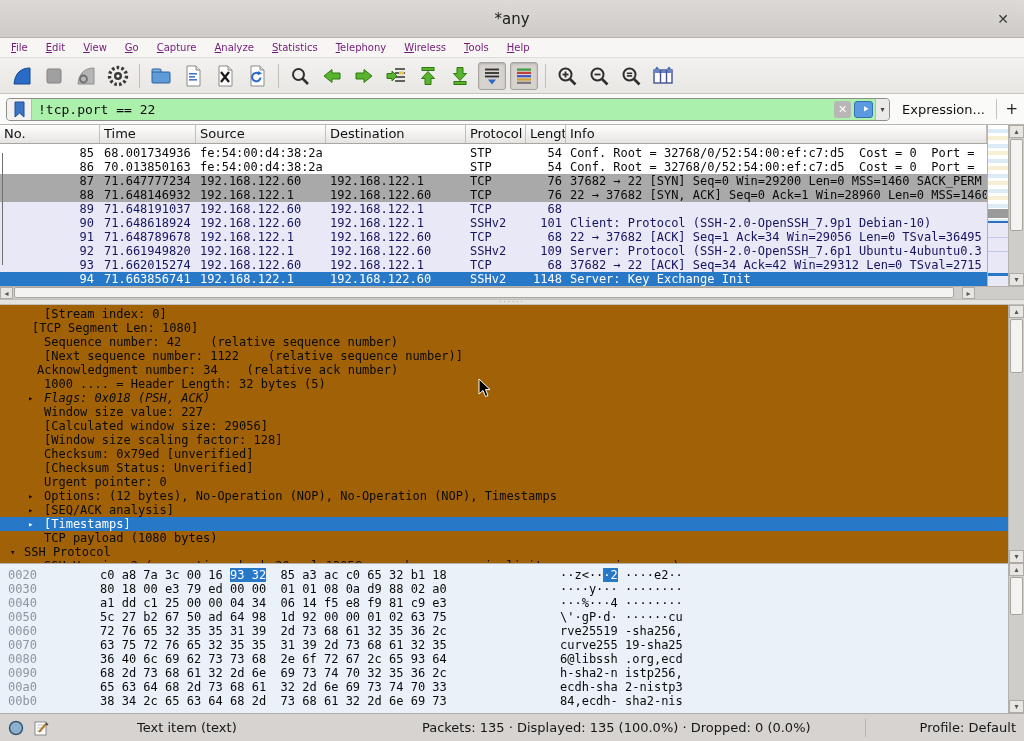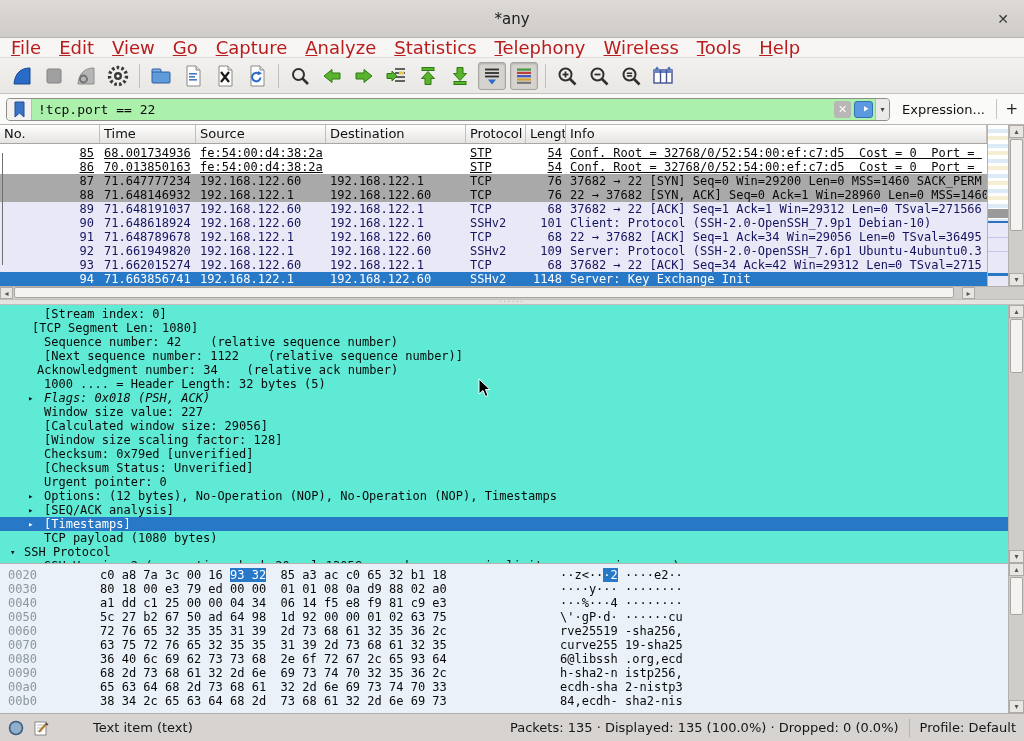--- a/index.html
+++ b/index.html
@@ -10,21 +10,21 @@
   .titlebar { position:absolute; left:0; top:0; width:1024px; height:38px;
     background:linear-gradient(#dcd9d6,#cfccc8); border-bottom:1px solid #b7b4b0;
     display:flex; align-items:center; justify-content:center; }
   .titlebar .title { font-size:15px; color:#1c1c1c; }
   .titlebar .close { position:absolute; right:12px; top:10px; width:18px; height:18px;
     font-size:14px; color:#3a3a3a; text-align:center; line-height:18px; cursor:default; }
 
   
   .menubar { position:absolute; left:0; top:38px; width:1024px; height:20px;
     background:#f7f6f5; border-bottom:1px solid #e0deda; display:flex; align-items:stretch; padding-left:2px; }
-  .menu-item { padding:0 9px; line-height:20px; font-size:18px; color:#b91c1c; }
+  .menu-item { padding:0 9px; line-height:20px; font-size:10px; color:#701a75; }
   .menu-item::first-letter { text-decoration:underline; }
 
   
   .toolbar { position:absolute; left:0; top:58px; width:1024px; height:36px;
     background:linear-gradient(#f2f1ef,#e9e7e4); border-bottom:1px solid #c6c3bf;
     display:flex; align-items:center; padding-left:6px; }
   .tb-btn { width:28px; height:28px; margin:0 2px; display:flex; align-items:center; justify-content:center;
     border:1px solid transparent; border-radius:3px; background:transparent; }
   .tb-btn.pressed { background:#d6d3cf; border:1px solid #a8a5a1; box-shadow:inset 0 1px 2px rgba(0,0,0,.2); }
   .tb-sep { width:1px; height:24px; background:#c2bfbb; margin:0 5px; }
@@ -55,21 +55,21 @@
     background:linear-gradient(#ffffff,#e6e4e1); border-bottom:1px solid #a9a6a2; }
   .pl-hcell { border-right:1px solid #c3c0bc; padding:0 0 0 4px; font-size:13px; line-height:18px;
     color:#111; overflow:hidden; white-space:nowrap; }
   .pl-rows { position:absolute; left:0; top:21px; width:987px; height:140px; background:#fff; }
   .pl-row { display:grid; grid-template-columns:100px 96px 130px 140px 60px 40px 1fr; height:14px;
     font-family:"DejaVu Sans Mono","Liberation Mono",monospace; font-size:12px; line-height:14px;
     white-space:pre; overflow:hidden; }
   .pl-cell { overflow:hidden; padding-left:4px; }
   .pl-cell.no { text-align:right; padding-right:6px; }
   .pl-cell.len { text-align:right; padding-right:4px; }
-  .row-white { background:#ffffff; color:#0a0a0a;text-decoration:underline; }
+  .row-white { background:#ffffff; color:#0a0a0a; }
   .row-gray { background:#a9a9a9; color:#0a0a0a; }
   .row-lav { background:#e9e8f6; color:#14145f; }
   .row-sel { background:#2878c8; color:#ffffff; }
   .conv-line { position:absolute; left:2px; top:28px; width:1px; height:112px; background:#6f6f6f; }
 
   
   .minimap { position:absolute; left:987px; top:0; width:21px; height:161px; border-left:1px solid #b5b2ae;
     background:repeating-linear-gradient(to bottom,#ffffff 0 4px,#ddebf7 4px 8px,#ffffff 8px 11px,#f6efd4 11px 15px); }
   .mm-gray { position:absolute; left:0; top:84px; width:100%; height:9px; background:#9a9a9a; }
   .mm-line1 { position:absolute; left:0; top:96px; width:100%; height:2px; background:#2d6fc0; }
@@ -83,40 +83,40 @@
   .sc-btn { position:absolute; background:#e8e6e3; border:1px solid #aeaba7; color:#555;
     font-size:8px; display:flex; align-items:center; justify-content:center; }
   .sc-thumb { position:absolute; background:#f4f3f1; border:1px solid #a8a5a1; border-radius:2px; }
 
   
   .splitter { position:absolute; left:0; top:299px; width:1024px; height:6px; background:#e6e4e1;
     border-top:1px solid #c2bfbb; border-bottom:1px solid #c2bfbb; text-align:center;
     font-size:7px; line-height:4px; color:#8a8784; letter-spacing:2px; }
 
   
-  .details { position:absolute; left:0; top:305px; width:1024px; height:258px; background:#5eead4; overflow:hidden; }
+  .details { position:absolute; left:0; top:305px; width:1024px; height:258px; background:#a16207; overflow:hidden; }
   .det-line { position:relative; height:14px; line-height:14px; font-family:"DejaVu Sans Mono","Liberation Mono",monospace;
     font-size:12px; color:#0a0a0a; white-space:pre; width:1008px; }
   .det-line.sel { background:#2878c8; color:#fff; }
   .det-arrow { position:absolute; top:0; font-size:9px; }
   .det-text { position:absolute; top:0; }
 
   
   .hexpane { position:absolute; left:0; top:563px; width:1024px; height:194px; background:#eaf1f8;
     border-top:1px solid #b5b2ae; overflow:hidden; }
   .hex-row { position:relative; height:14px; line-height:14px; font-family:"DejaVu Sans Mono","Liberation Mono",monospace;
     font-size:12px; white-space:pre; }
   .hex-off { position:absolute; left:8px; color:#8d959e; }
   .hex-bytes { position:absolute; left:100px; color:#0a0a0a; }
   .hex-ascii { position:absolute; left:560px; color:#0a0a0a; }
   .hx-sel { background:#2878c8; color:#fff; }
 
   
   .statusbar { position:absolute; left:0; top:713px; width:1024px; height:28px; background:#d6d3d0;
-    border-top:1px solid #b0adaa; display:flex; align-items:center; padding:0 8px; font-size:13px; color:#161616; }
+    border-top:1px solid #b0adaa; display:flex; align-items:center; padding:0 8px; font-size:13px; color:#161616;gap:44px; }
   .sb-left { display:flex; align-items:center; gap:10px; }
   .sb-text { margin-left:44px; }
   .sb-spacer { flex:1; }
   .sb-sep { width:1px; height:18px; background:#b8b5b1; margin:0 10px; }
 
   .cursor { position:absolute; left:478px; top:378px; z-index:50; pointer-events:none; }
 </style>
 </head>
 <body>
 
@@ -319,21 +319,21 @@
       <div class="pl-hcell">Destination</div>
       <div class="pl-hcell">Protocol</div>
       <div class="pl-hcell">Length</div>
       <div class="pl-hcell">Info</div>
     </div>
   <div class="pl-rows" id="pl-rows">
       <div class="pl-row row-white"><div class="pl-cell no">85</div><div class="pl-cell time">68.001734936</div><div class="pl-cell src">fe:54:00:d4:38:2a</div><div class="pl-cell dst"></div><div class="pl-cell proto">STP</div><div class="pl-cell len">54</div><div class="pl-cell info">Conf. Root = 32768/0/52:54:00:ef:c7:d5  Cost = 0  Port = </div></div>
       <div class="pl-row row-white"><div class="pl-cell no">86</div><div class="pl-cell time">70.013850163</div><div class="pl-cell src">fe:54:00:d4:38:2a</div><div class="pl-cell dst"></div><div class="pl-cell proto">STP</div><div class="pl-cell len">54</div><div class="pl-cell info">Conf. Root = 32768/0/52:54:00:ef:c7:d5  Cost = 0  Port = </div></div>
       <div class="pl-row row-gray"><div class="pl-cell no">87</div><div class="pl-cell time">71.647777234</div><div class="pl-cell src">192.168.122.60</div><div class="pl-cell dst">192.168.122.1</div><div class="pl-cell proto">TCP</div><div class="pl-cell len">76</div><div class="pl-cell info">37682 → 22 [SYN] Seq=0 Win=29200 Len=0 MSS=1460 SACK_PERM</div></div>
       <div class="pl-row row-gray"><div class="pl-cell no">88</div><div class="pl-cell time">71.648146932</div><div class="pl-cell src">192.168.122.1</div><div class="pl-cell dst">192.168.122.60</div><div class="pl-cell proto">TCP</div><div class="pl-cell len">76</div><div class="pl-cell info">22 → 37682 [SYN, ACK] Seq=0 Ack=1 Win=28960 Len=0 MSS=1460</div></div>
-      <div class="pl-row row-lav"><div class="pl-cell no">89</div><div class="pl-cell time">71.648191037</div><div class="pl-cell src">192.168.122.60</div><div class="pl-cell dst">192.168.122.1</div><div class="pl-cell proto">TCP</div><div class="pl-cell len">68</div><div class="pl-cell info">37682 → 22 [ACK] Seq=1 Ack=1 Win=29312 Len=0 TSval=271566</div></div>
+      <div class="pl-row row-lav"><div class="pl-cell no">89</div><div class="pl-cell time">71.648191037</div><div class="pl-cell src">192.168.122.60</div><div class="pl-cell dst">192.168.122.1</div><div class="pl-cell proto">TCP</div><div class="pl-cell len">68</div></div>
       <div class="pl-row row-lav"><div class="pl-cell no">90</div><div class="pl-cell time">71.648618924</div><div class="pl-cell src">192.168.122.60</div><div class="pl-cell dst">192.168.122.1</div><div class="pl-cell proto">SSHv2</div><div class="pl-cell len">101</div><div class="pl-cell info">Client: Protocol (SSH-2.0-OpenSSH_7.9p1 Debian-10)</div></div>
       <div class="pl-row row-lav"><div class="pl-cell no">91</div><div class="pl-cell time">71.648789678</div><div class="pl-cell src">192.168.122.1</div><div class="pl-cell dst">192.168.122.60</div><div class="pl-cell proto">TCP</div><div class="pl-cell len">68</div><div class="pl-cell info">22 → 37682 [ACK] Seq=1 Ack=34 Win=29056 Len=0 TSval=36495</div></div>
       <div class="pl-row row-lav"><div class="pl-cell no">92</div><div class="pl-cell time">71.661949820</div><div class="pl-cell src">192.168.122.1</div><div class="pl-cell dst">192.168.122.60</div><div class="pl-cell proto">SSHv2</div><div class="pl-cell len">109</div><div class="pl-cell info">Server: Protocol (SSH-2.0-OpenSSH_7.6p1 Ubuntu-4ubuntu0.3</div></div>
       <div class="pl-row row-lav"><div class="pl-cell no">93</div><div class="pl-cell time">71.662015274</div><div class="pl-cell src">192.168.122.60</div><div class="pl-cell dst">192.168.122.1</div><div class="pl-cell proto">TCP</div><div class="pl-cell len">68</div><div class="pl-cell info">37682 → 22 [ACK] Seq=34 Ack=42 Win=29312 Len=0 TSval=2715</div></div>
       <div class="pl-row row-sel"><div class="pl-cell no">94</div><div class="pl-cell time">71.663856741</div><div class="pl-cell src">192.168.122.1</div><div class="pl-cell dst">192.168.122.60</div><div class="pl-cell proto">SSHv2</div><div class="pl-cell len">1148</div><div class="pl-cell info">Server: Key Exchange Init</div></div>
     </div>
   <div class="conv-line"></div>
 
   <div class="minimap">
     <div class="mm-gray"></div>

